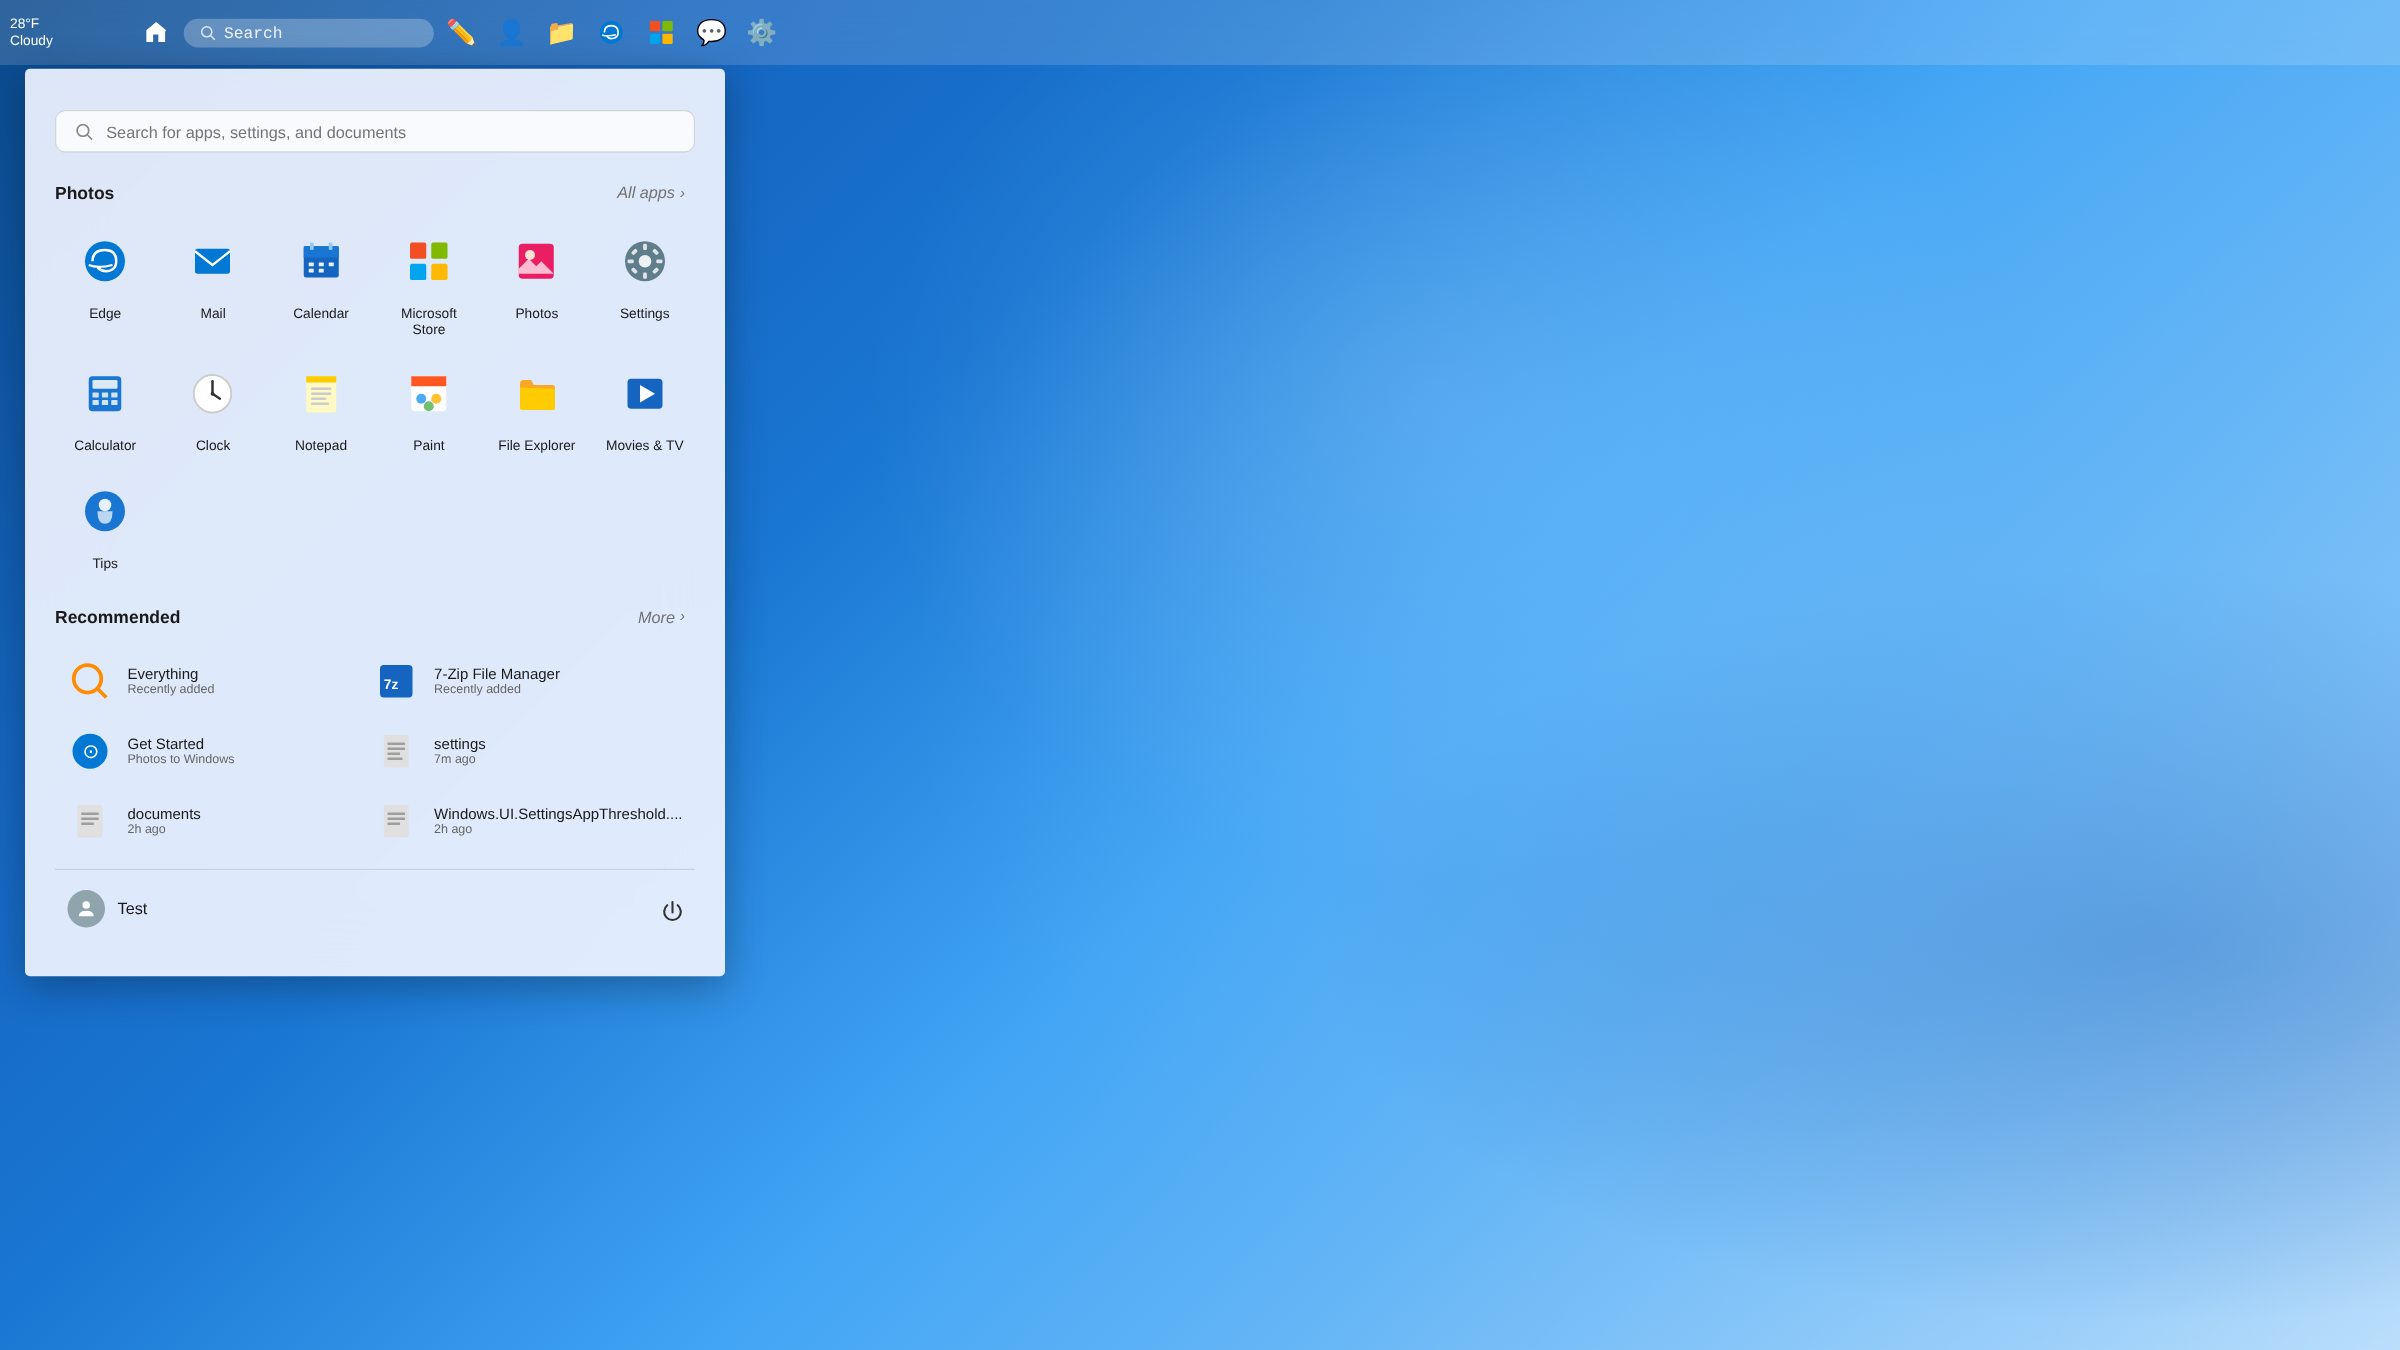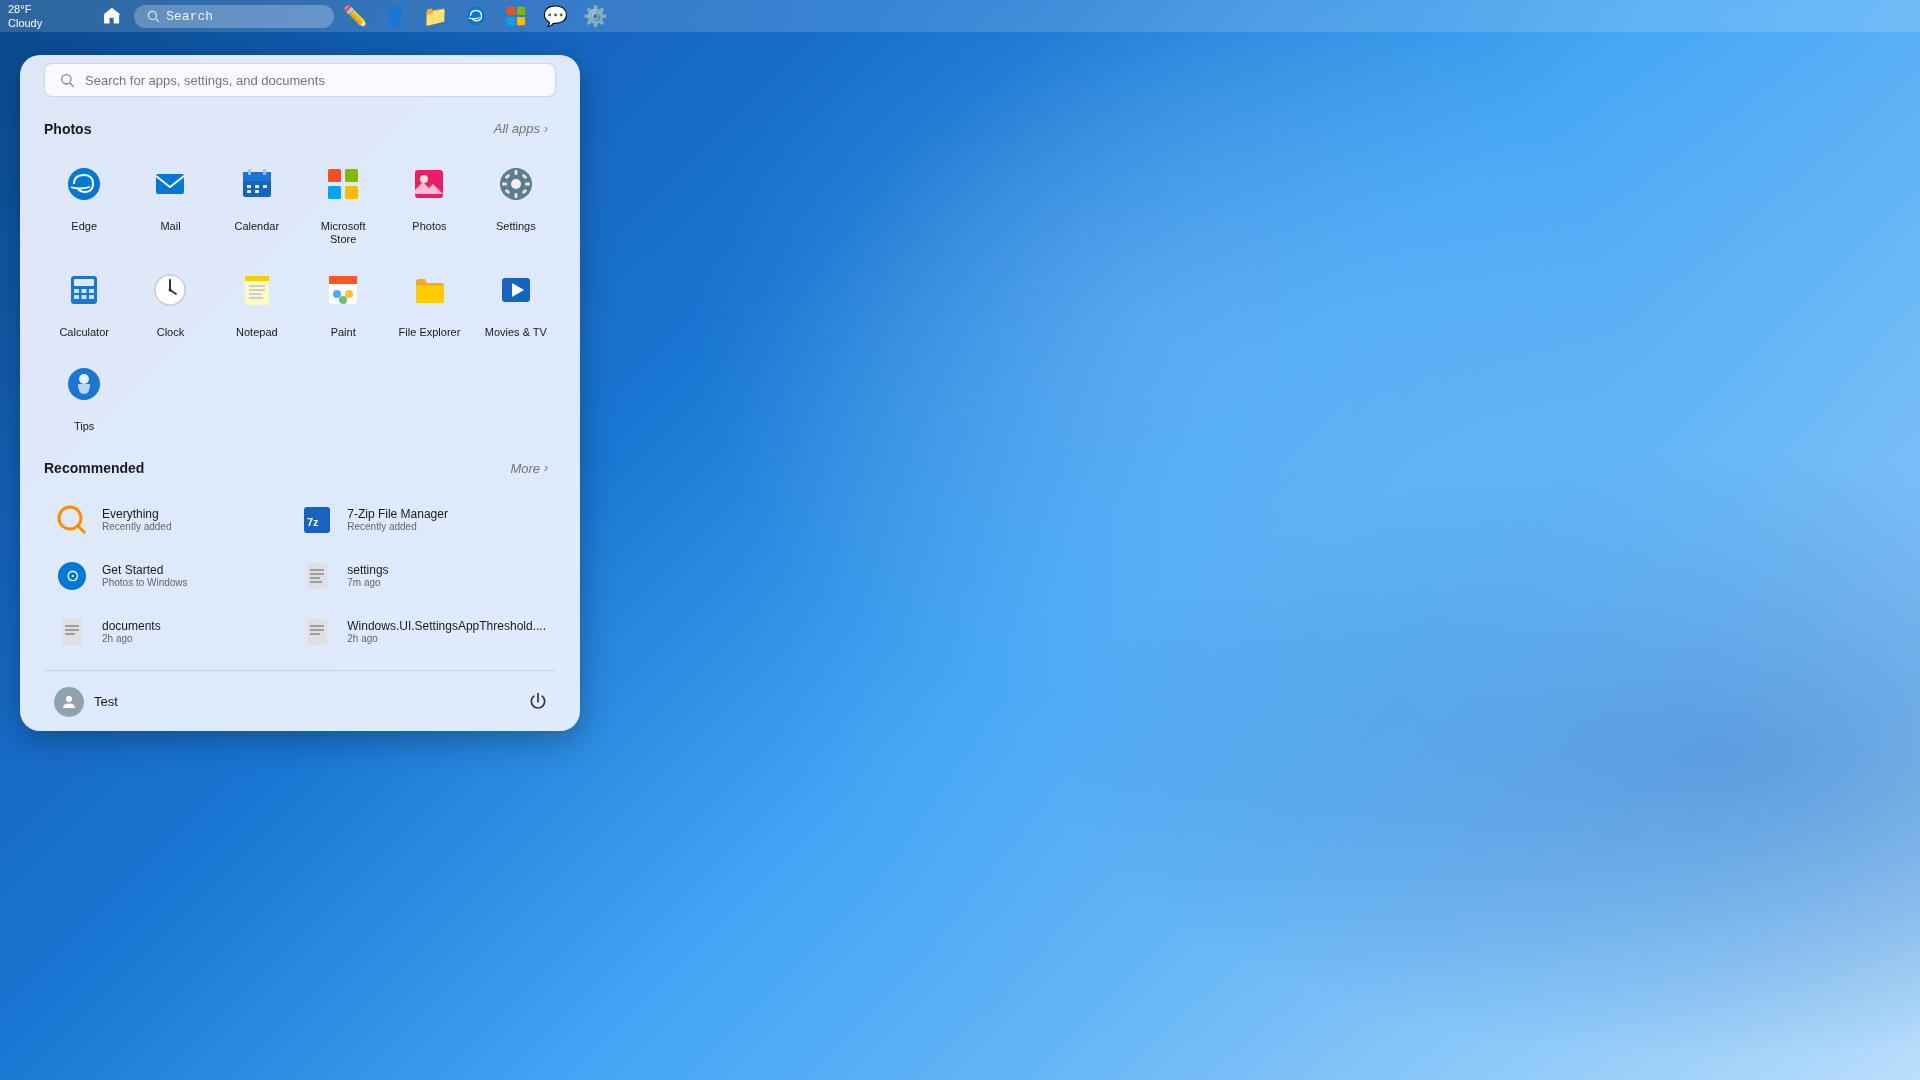--- a/index.html
+++ b/index.html
@@ -29,27 +29,27 @@
         radial-gradient(ellipse 40% 60% at 60% 30%, rgba(255,255,255,0.15) 0%, transparent 60%),
         radial-gradient(ellipse 50% 40% at 90% 70%, rgba(13,71,161,0.4) 0%, transparent 70%);
     }
 
     
     .taskbar {
       position: absolute;
       top: 0;
       left: 0;
       right: 0;
-      height: 32px;
+      height: 52px;
       background: rgba(255,255,255,0.15);
       backdrop-filter: blur(20px);
       display: flex;
       align-items: center;
       padding: 0 8px;
-      gap: 4px;
+      gap: 17px;
       z-index: 100;
     }
 
     .taskbar-weather {
       font-size: 11px;
       color: #fff;
       margin-right: 8px;
       line-height: 1.3;
     }
 
@@ -90,23 +90,23 @@
     }
 
     
     .start-menu {
       position: absolute;
       top: 55px;
       left: 20px;
       width: 560px;
       background: rgba(240, 244, 255, 0.92);
       backdrop-filter: blur(30px);
-      border-radius: 20px;
+      border-radius: 4px;
       box-shadow: 0 8px 32px rgba(0,0,0,0.3);
-      padding: 8px 24px;
+      padding: 33px 24px;
       z-index: 200;
     }
 
     
     .start-search {
       display: flex;
       align-items: center;
       background: rgba(255,255,255,0.8);
       border: 1px solid rgba(0,0,0,0.15);
       border-radius: 8px;
@@ -224,21 +224,21 @@
     }
 
     .rec-time {
       font-size: 10px;
       color: #666;
     }
 
     
     .start-footer {
       display: flex;
-      align-items: center;
+      align-items: flex-end;
       justify-content: space-between;
       padding-top: 10px;
       border-top: 1px solid rgba(0,0,0,0.1);
     }
 
     .user-section {
       display: flex;
       align-items: center;
       gap: 10px;
       cursor: pointer;

